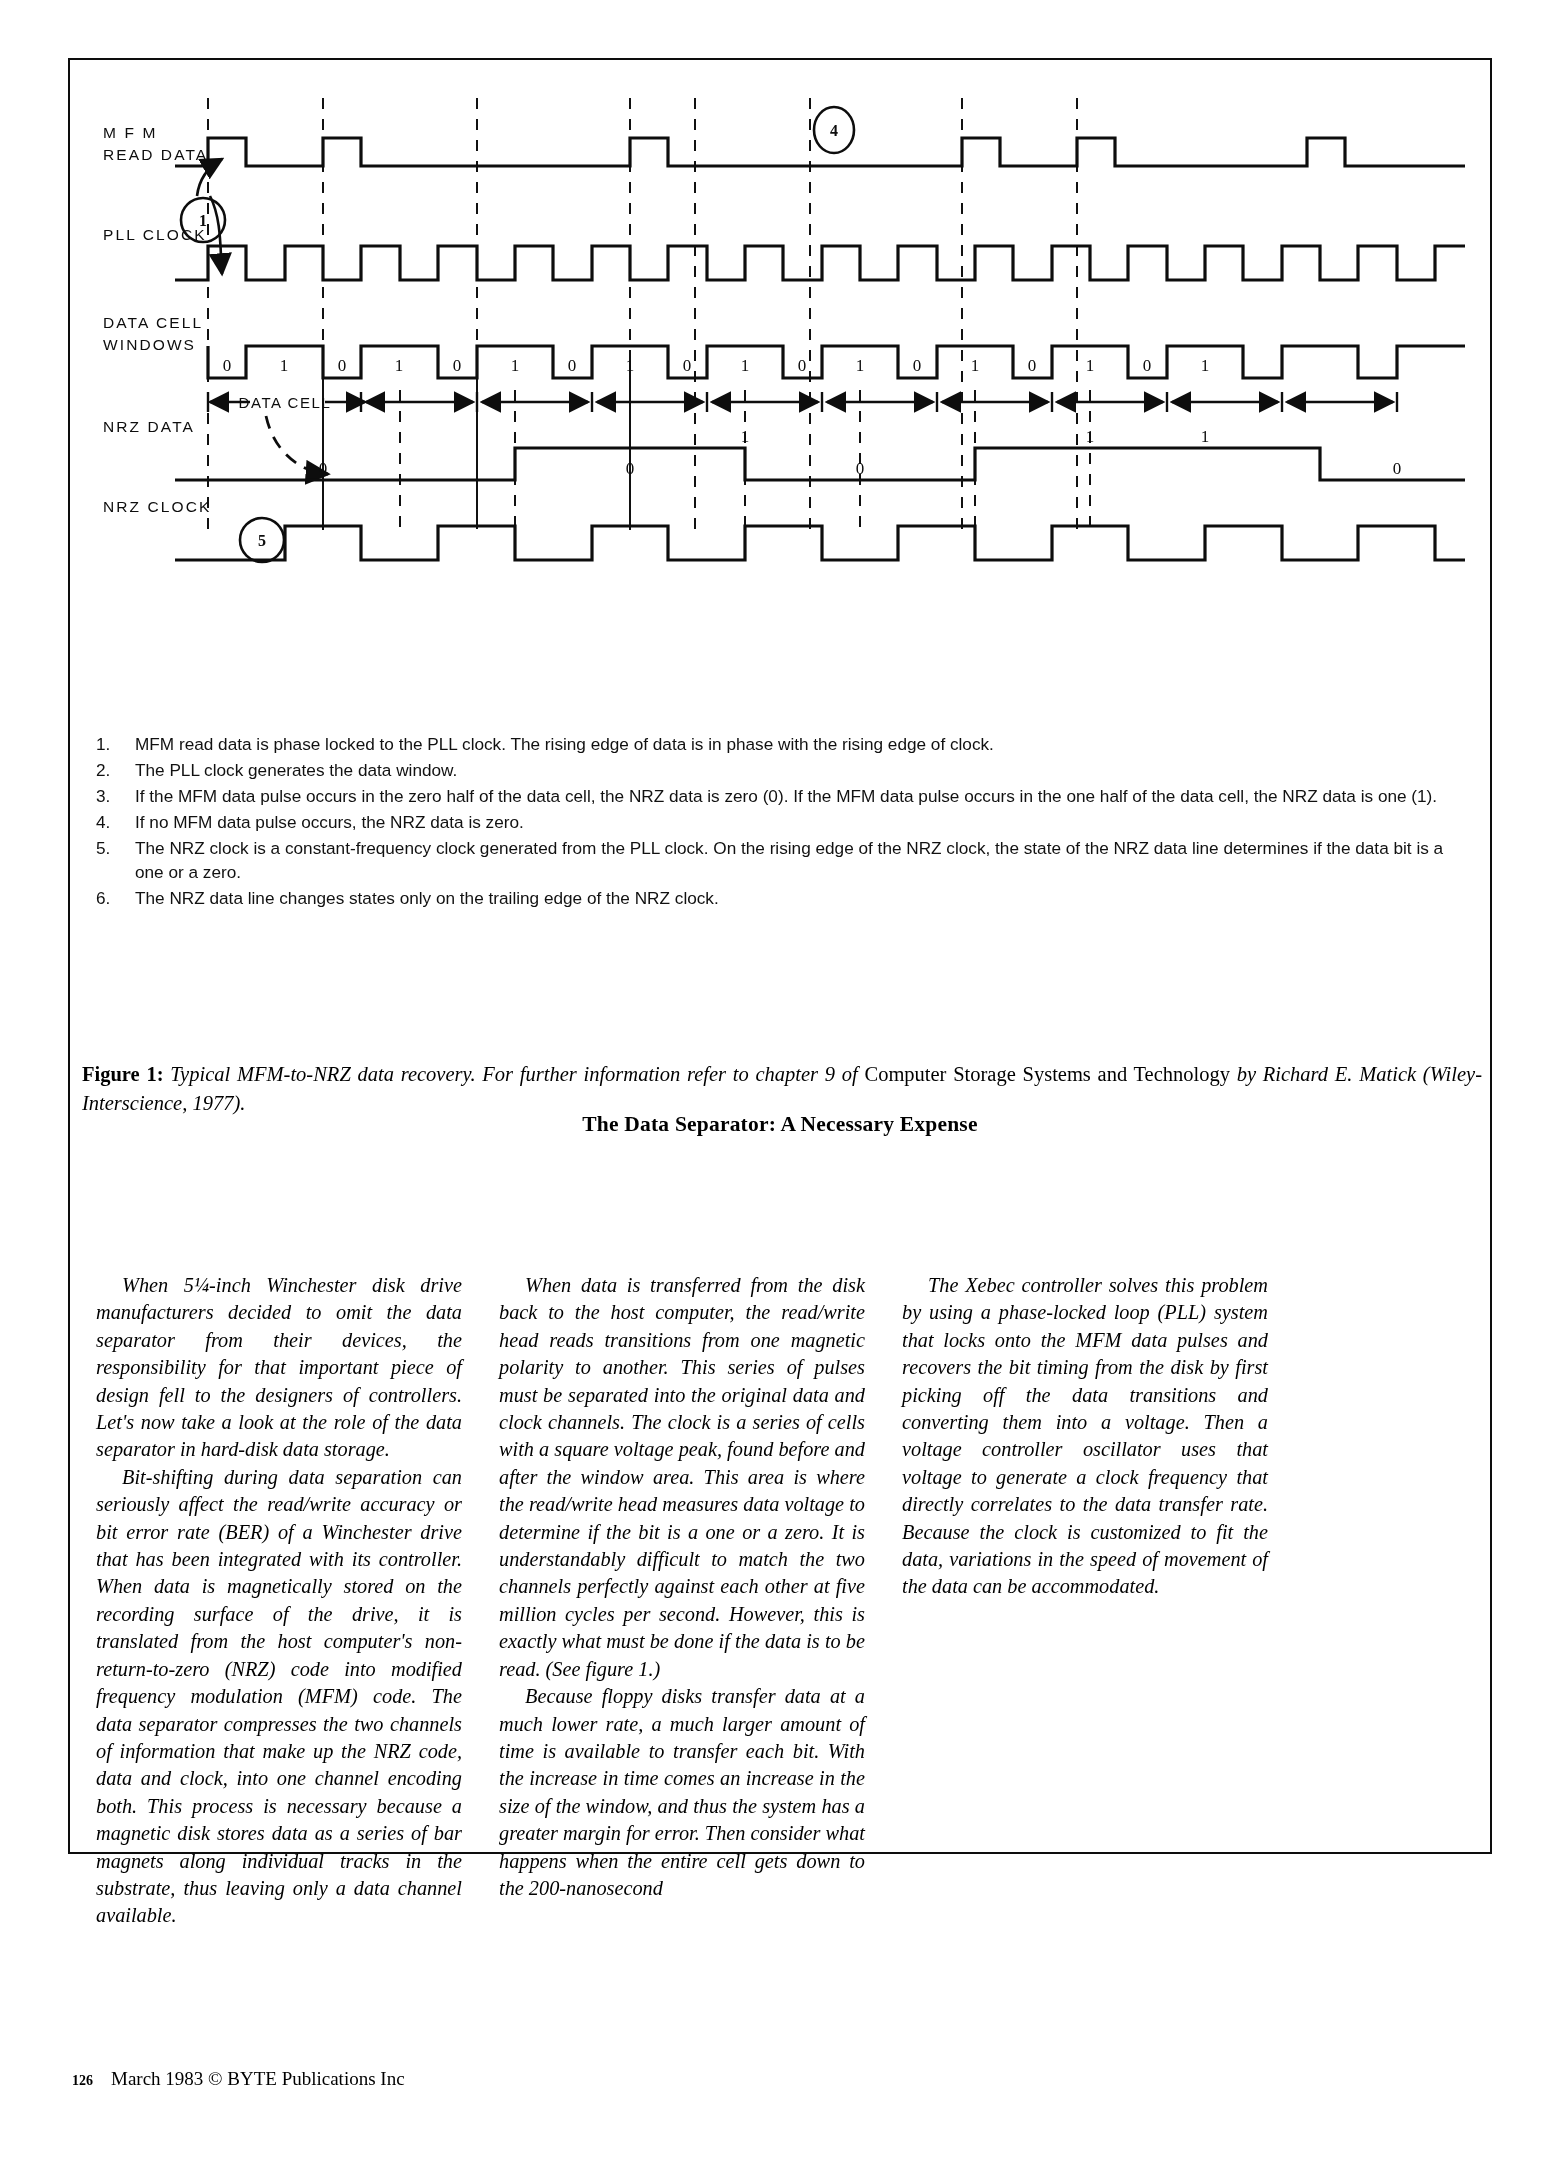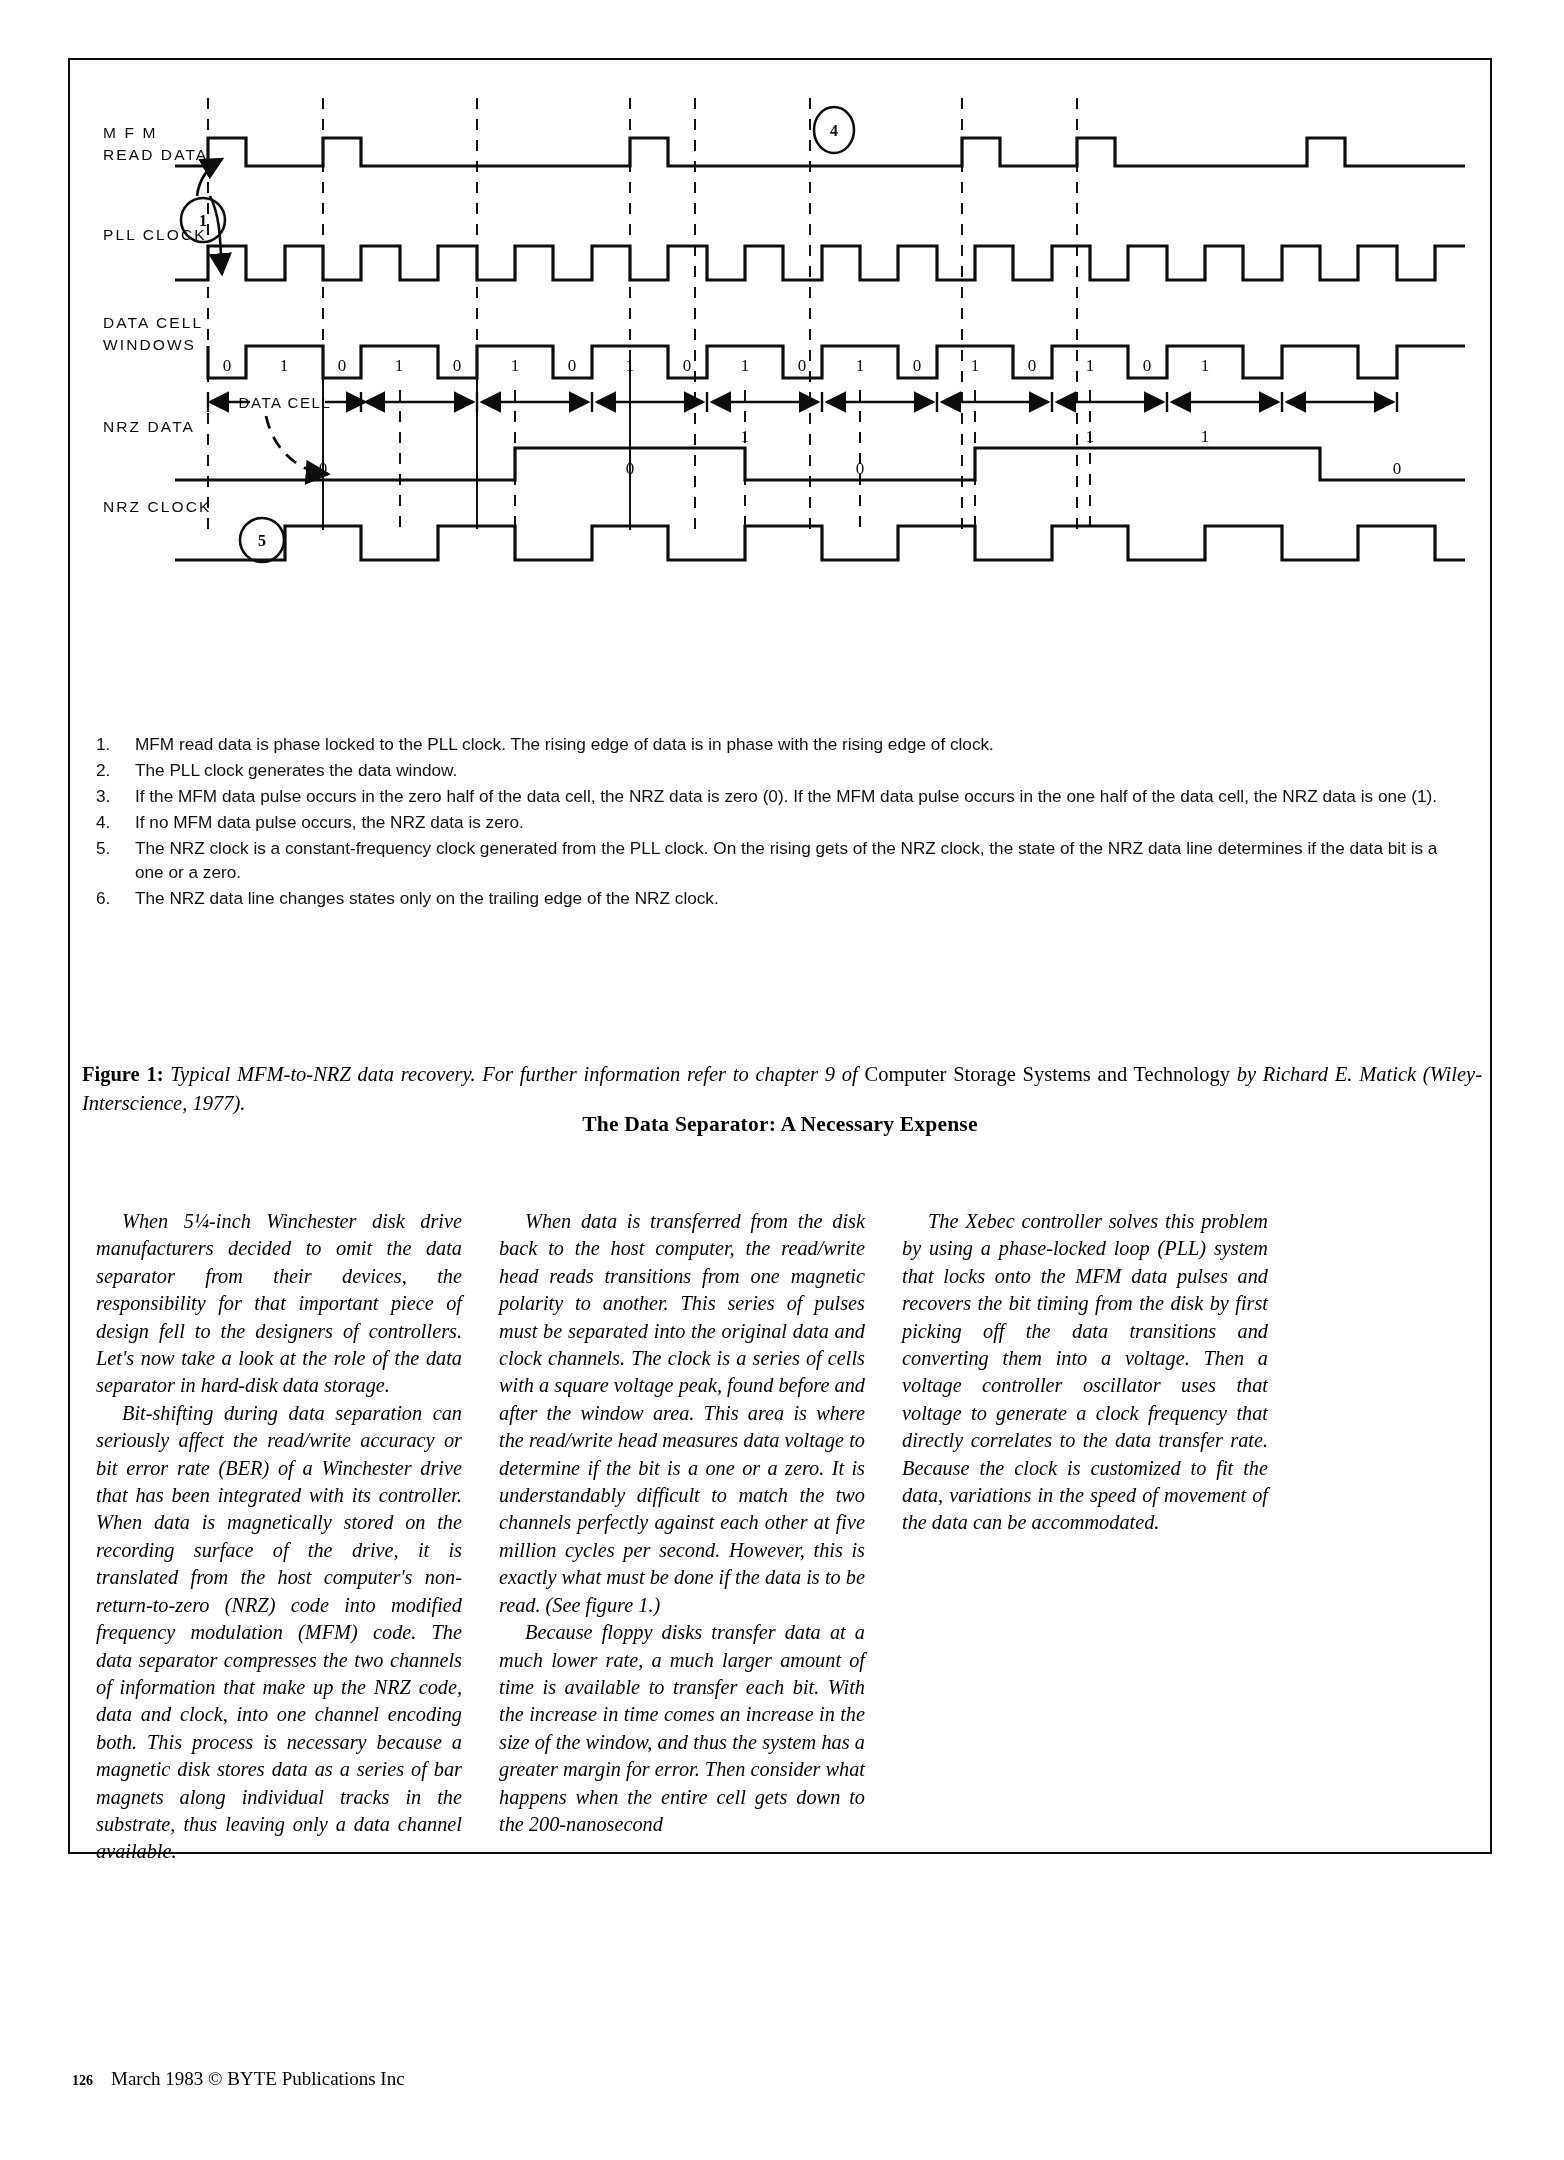--- a/index.html
+++ b/index.html
@@ -34,21 +34,21 @@
   #caption .fig-label{font-weight:bold;font-style:normal;}
   #caption .cap-it{font-style:italic;}
   
   #section-head{
     position:absolute;left:0;top:1052px;width:1420px;text-align:center;
     font-family:"Liberation Serif", serif;font-weight:bold;font-size:21.5px;
     letter-spacing:.2px;
   }
   
   #body-cols{
-    position:absolute;left:26px;top:1148px;width:1372px;height:560px;
+    position:absolute;left:26px;top:1212px;width:1372px;height:560px;
     display:flex;gap:37px;
   }
   .col{width:366px;}
   .col p{
     margin:0;font-family:"Liberation Serif", serif;font-style:italic;
     font-size:20.3px;line-height:27.4px;text-align:justify;
     text-indent:26px;-webkit-hyphens:none;hyphens:none;
   }
   
   #footer{
@@ -281,21 +281,21 @@
     <div class="note-row">
       <span class="note-num">3.</span>
       <span class="note-txt">If the MFM data pulse occurs in the zero half of the data cell, the NRZ data is zero (0). If the MFM data pulse occurs in the one half of the data cell, the NRZ data is one (1).</span>
     </div>
     <div class="note-row">
       <span class="note-num">4.</span>
       <span class="note-txt">If no MFM data pulse occurs, the NRZ data is zero.</span>
     </div>
     <div class="note-row">
       <span class="note-num">5.</span>
-      <span class="note-txt">The NRZ clock is a constant-frequency clock generated from the PLL clock. On the rising gets of the NRZ clock, the state of the NRZ data line determines if the data bit is a one or a zero.</span>
+      <span class="note-txt">The NRZ clock is a constant-frequency clock generated from the PLL clock. On the rising edge of the NRZ clock, the state of the NRZ data line determines if the data bit is a one or a zero.</span>
     </div>
     <div class="note-row">
       <span class="note-num">6.</span>
       <span class="note-txt">The NRZ data line changes states only on the trailing edge of the NRZ clock.</span>
     </div>
   </div>
 
   <div id="caption"><span class="fig-label">Figure 1:</span><span class="cap-it"> Typical MFM-to-NRZ data recovery. For further information refer to chapter 9 of </span><span>Computer Storage Systems and Technology </span><span class="cap-it">by Richard E. Matick (Wiley-Interscience, 1977).</span></div>
 
   <div id="section-head">The Data Separator: A Necessary Expense</div>

